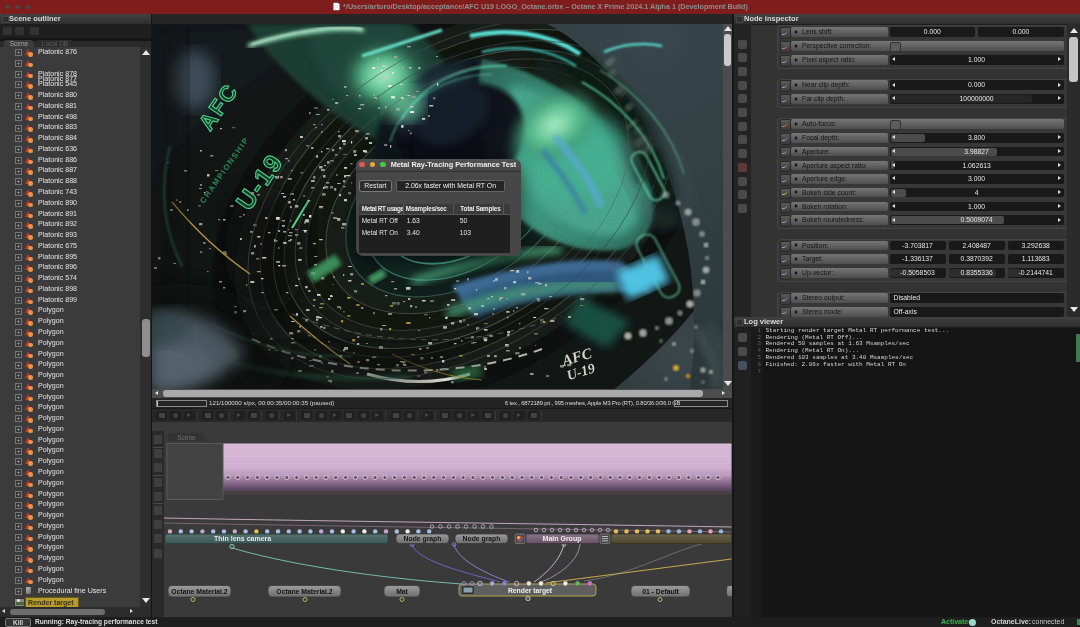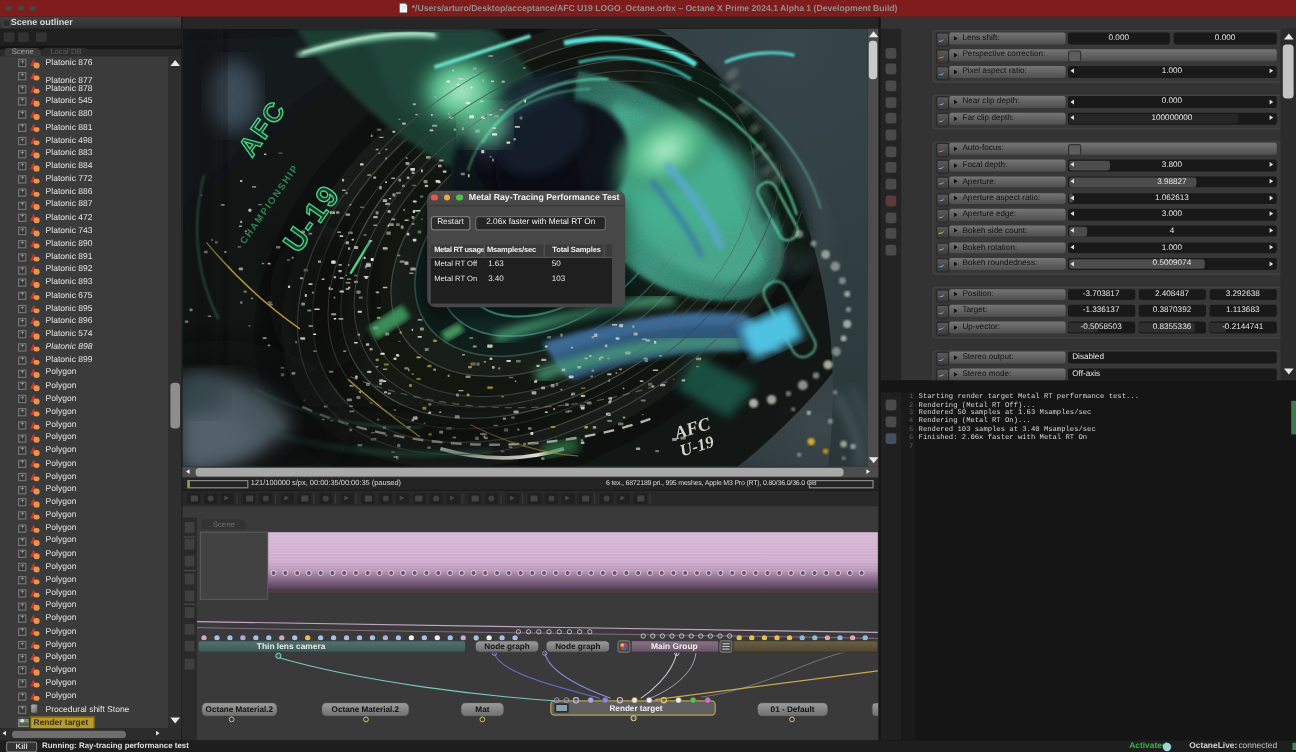--- a/index.html
+++ b/index.html
@@ -50,21 +50,21 @@
           <span style="position:absolute;left:3px;top:3px;width:4.5px;height:4.5px;border-radius:50%;background:#e8944a;"></span>
         </span>
         <span style="position:absolute;left:38px;top:0;">Platonic 876</span>
       </div>
       <div class="srow" style="left:0;top:10.77px;width:151px;">
         <span class="plus">+</span>
         <span style="position:absolute;left:25px;top:2px;width:8px;height:7px;">
           <span style="position:absolute;left:0;top:0;width:0;height:0;border-left:3px solid transparent;border-right:3px solid transparent;border-bottom:6px solid #c0392b;"></span>
           <span style="position:absolute;left:3px;top:3px;width:4.5px;height:4.5px;border-radius:50%;background:#e8944a;"></span>
         </span>
-        <span style="position:absolute;left:38px;top:4px;text-align:right;">Platonic 877</span>
+        <span style="position:absolute;left:38px;top:16px;text-align:right;">Platonic 877</span>
       </div>
       <div class="srow" style="left:0;top:21.54px;width:151px;">
         <span class="plus">+</span>
         <span style="position:absolute;left:25px;top:2px;width:8px;height:7px;">
           <span style="position:absolute;left:0;top:0;width:0;height:0;border-left:3px solid transparent;border-right:3px solid transparent;border-bottom:6px solid #c0392b;"></span>
           <span style="position:absolute;left:3px;top:3px;width:4.5px;height:4.5px;border-radius:50%;background:#e8944a;"></span>
         </span>
         <span style="position:absolute;left:38px;top:0;">Platonic 878</span>
       </div>
       <div class="srow" style="left:0;top:32.31px;width:151px;">
@@ -114,21 +114,21 @@
           <span style="position:absolute;left:3px;top:3px;width:4.5px;height:4.5px;border-radius:50%;background:#e8944a;"></span>
         </span>
         <span style="position:absolute;left:38px;top:0;">Platonic 884</span>
       </div>
       <div class="srow" style="left:0;top:96.93px;width:151px;">
         <span class="plus">+</span>
         <span style="position:absolute;left:25px;top:2px;width:8px;height:7px;">
           <span style="position:absolute;left:0;top:0;width:0;height:0;border-left:3px solid transparent;border-right:3px solid transparent;border-bottom:6px solid #c0392b;"></span>
           <span style="position:absolute;left:3px;top:3px;width:4.5px;height:4.5px;border-radius:50%;background:#e8944a;"></span>
         </span>
-        <span style="position:absolute;left:38px;top:0;">Platonic 772</span>
+        <span style="position:absolute;left:38px;top:0;">Platonic 636</span>
       </div>
       <div class="srow" style="left:0;top:107.70px;width:151px;">
         <span class="plus">+</span>
         <span style="position:absolute;left:25px;top:2px;width:8px;height:7px;">
           <span style="position:absolute;left:0;top:0;width:0;height:0;border-left:3px solid transparent;border-right:3px solid transparent;border-bottom:6px solid #c0392b;"></span>
           <span style="position:absolute;left:3px;top:3px;width:4.5px;height:4.5px;border-radius:50%;background:#e8944a;"></span>
         </span>
         <span style="position:absolute;left:38px;top:0;">Platonic 886</span>
       </div>
       <div class="srow" style="left:0;top:118.47px;width:151px;">
@@ -138,21 +138,21 @@
           <span style="position:absolute;left:3px;top:3px;width:4.5px;height:4.5px;border-radius:50%;background:#e8944a;"></span>
         </span>
         <span style="position:absolute;left:38px;top:0;">Platonic 887</span>
       </div>
       <div class="srow" style="left:0;top:129.24px;width:151px;">
         <span class="plus">+</span>
         <span style="position:absolute;left:25px;top:2px;width:8px;height:7px;">
           <span style="position:absolute;left:0;top:0;width:0;height:0;border-left:3px solid transparent;border-right:3px solid transparent;border-bottom:6px solid #c0392b;"></span>
           <span style="position:absolute;left:3px;top:3px;width:4.5px;height:4.5px;border-radius:50%;background:#e8944a;"></span>
         </span>
-        <span style="position:absolute;left:38px;top:0;">Platonic 472</span>
+        <span style="position:absolute;left:38px;top:0;">Platonic 888</span>
       </div>
       <div class="srow" style="left:0;top:140.01px;width:151px;">
         <span class="plus">+</span>
         <span style="position:absolute;left:25px;top:2px;width:8px;height:7px;">
           <span style="position:absolute;left:0;top:0;width:0;height:0;border-left:3px solid transparent;border-right:3px solid transparent;border-bottom:6px solid #c0392b;"></span>
           <span style="position:absolute;left:3px;top:3px;width:4.5px;height:4.5px;border-radius:50%;background:#e8944a;"></span>
         </span>
         <span style="position:absolute;left:38px;top:0;">Platonic 743</span>
       </div>
       <div class="srow" style="left:0;top:150.78px;width:151px;">
@@ -212,21 +212,21 @@
         <span style="position:absolute;left:38px;top:0;">Platonic 896</span>
       </div>
       <div class="srow" style="left:0;top:226.17px;width:151px;">
         <span class="plus">+</span>
         <span style="position:absolute;left:25px;top:2px;width:8px;height:7px;">
           <span style="position:absolute;left:0;top:0;width:0;height:0;border-left:3px solid transparent;border-right:3px solid transparent;border-bottom:6px solid #c0392b;"></span>
           <span style="position:absolute;left:3px;top:3px;width:4.5px;height:4.5px;border-radius:50%;background:#e8944a;"></span>
         </span>
         <span style="position:absolute;left:38px;top:0;">Platonic 574</span>
       </div>
-      <div class="srow" style="left:0;top:236.94px;width:182px;font-style:italic;">
+      <div class="srow" style="left:0;top:236.94px;width:182px;">
         <span class="plus">+</span>
         <span style="position:absolute;left:25px;top:2px;width:8px;height:7px;">
           <span style="position:absolute;left:0;top:0;width:0;height:0;border-left:3px solid transparent;border-right:3px solid transparent;border-bottom:6px solid #c0392b;"></span>
           <span style="position:absolute;left:3px;top:3px;width:4.5px;height:4.5px;border-radius:50%;background:#e8944a;"></span>
         </span>
         <span style="position:absolute;left:38px;top:0;">Platonic 898</span>
       </div>
       <div class="srow" style="left:0;top:247.71px;width:151px;">
         <span class="plus">+</span>
         <span style="position:absolute;left:25px;top:2px;width:8px;height:7px;">
@@ -441,21 +441,21 @@
           <span style="position:absolute;left:0;top:0;width:0;height:0;border-left:3px solid transparent;border-right:3px solid transparent;border-bottom:6px solid #c0392b;"></span>
           <span style="position:absolute;left:3px;top:3px;width:4.5px;height:4.5px;border-radius:50%;background:#e8944a;"></span>
         </span>
         <span style="position:absolute;left:38px;top:0;">Polygon</span>
       </div>
       <div class="srow" style="left:0;top:538.50px;width:151px;">
         <span class="plus">+</span>
         <span style="position:absolute;left:25px;top:1.5px;width:8px;height:8px;">
           <span style="position:absolute;left:1px;top:0px;width:5px;height:7px;border-radius:1px;background:linear-gradient(135deg,#bbb,#666);"></span>
         </span>
-        <span style="position:absolute;left:38px;top:0;">Procedural shift Stone</span>
+        <span style="position:absolute;left:38px;top:0;">Procedural fine Users</span>
       </div>
       <div class="srow" style="left:0;top:549.27px;width:151px;">
         <span class="plus">+</span>
         <span style="position:absolute;left:14px;top:1.5px;width:9px;height:7.5px;background:#888;border:0.5px solid #333;">
           <span style="position:absolute;left:1px;top:3px;width:8px;height:3px;background:#4a6a3a;"></span>
           <span style="position:absolute;left:1.5px;top:0.5px;width:3px;height:2.5px;border-radius:50%;background:#dcdcdc;"></span>
         </span>
         <span style="position:absolute;left:25px;top:0.6px;width:50px;height:9px;background:#b89b2e;border:0.5px solid #6e5a10;color:#3a3012;font-weight:bold;font-size:7px;line-height:9px;padding-left:2px;">Render target</span>
       </div>
       <div style="position:absolute;left:140px;top:0;width:11px;height:560px;background:#2e2e2e;">
@@ -1416,20 +1416,21 @@
           <circle cx="364" cy="157.5" r="2.2" fill="#555" stroke="#e8d890" stroke-width="0.8"></circle>
           <path d="M0,292 C35,282 70,296 92,330 C70,356 35,367 0,368 Z" fill="#4a565e" filter="url(#b8)"></path>
           <path d="M0,315 C25,308 50,320 66,342 C48,360 22,366 0,366 Z" fill="#56646e" filter="url(#b8)" opacity="0.85"></path>
           <ellipse cx="10" cy="305" rx="26" ry="18" fill="#31454a" filter="url(#b8)" opacity="0.8"></ellipse>
         </svg>
       </div>
  </div>
 </div>
 
 <div class="abs" style="left:734px;top:14px;width:346px;height:302.5px;background:#333333;">
+ <div class="ptitle" style="left:0;top:0;width:346px;"><span class="pico"></span><span style="margin-left:10px;">Node inspector</span></div>
  <div class="abs" id="ni-strip" style="left:0;top:9.5px;width:17px;height:293px;background:#242424;">
       <div style="position:absolute;left:4px;top:16.0px;width:9px;height:9px;background:#4a4a4a;border-radius:2px;"></div>
       <div style="position:absolute;left:4px;top:29.7px;width:9px;height:9px;background:#4a4a4a;border-radius:2px;"></div>
       <div style="position:absolute;left:4px;top:43.4px;width:9px;height:9px;background:#4a4a4a;border-radius:2px;"></div>
       <div style="position:absolute;left:4px;top:57.1px;width:9px;height:9px;background:#4a4a4a;border-radius:2px;"></div>
       <div style="position:absolute;left:4px;top:70.8px;width:9px;height:9px;background:#4a4a4a;border-radius:2px;"></div>
       <div style="position:absolute;left:4px;top:84.5px;width:9px;height:9px;background:#4a4a4a;border-radius:2px;"></div>
       <div style="position:absolute;left:4px;top:98.2px;width:9px;height:9px;background:#4a4a4a;border-radius:2px;"></div>
       <div style="position:absolute;left:4px;top:111.9px;width:9px;height:9px;background:#4a4a4a;border-radius:2px;"></div>
       <div style="position:absolute;left:4px;top:125.6px;width:9px;height:9px;background:#4a4a4a;border-radius:2px;"></div>
@@ -1524,20 +1525,21 @@
     </div>
 
  <div class="abs" style="left:333px;top:9.5px;width:13px;height:293px;background:#2b2b2b;">
    <div class="tri-up" style="left:2.5px;top:4px;"></div>
    <div class="abs" style="left:2px;top:13px;width:9px;height:45px;background:#c4c4c4;border-radius:3px;"></div>
    <div class="tri-dn" style="left:2.5px;top:283px;"></div>
  </div>
 </div>
 
 <div class="abs" style="left:734px;top:317px;width:346px;height:299.5px;background:#151515;">
+ <div class="ptitle" style="left:0;top:0;width:346px;"><span class="pico"></span><span style="margin-left:10px;">Log viewer</span></div>
  <div class="abs" id="log-strip" style="left:0;top:9.5px;width:17px;height:290px;background:#202020;">
       <div style="position:absolute;left:4px;top:6px;width:9px;height:9px;background:#4a4a4a;border-radius:2px;"></div>
       <div style="position:absolute;left:4px;top:20px;width:9px;height:9px;background:#4a4a4a;border-radius:2px;"></div>
       <div style="position:absolute;left:4px;top:34px;width:9px;height:9px;background:#44505e;border-radius:2px;"></div>
     </div>
  <div class="abs" style="left:17px;top:9.5px;width:12px;height:290px;background:#1a1a1a;"></div>
  <div id="loglines">
       <div class="lognum" style="left:17px;top:10.5px;">1</div>
       <div class="logline" style="left:31.5px;top:10.5px;">Starting render target Metal RT performance test...</div>
       <div class="lognum" style="left:17px;top:17.5px;">2</div>

